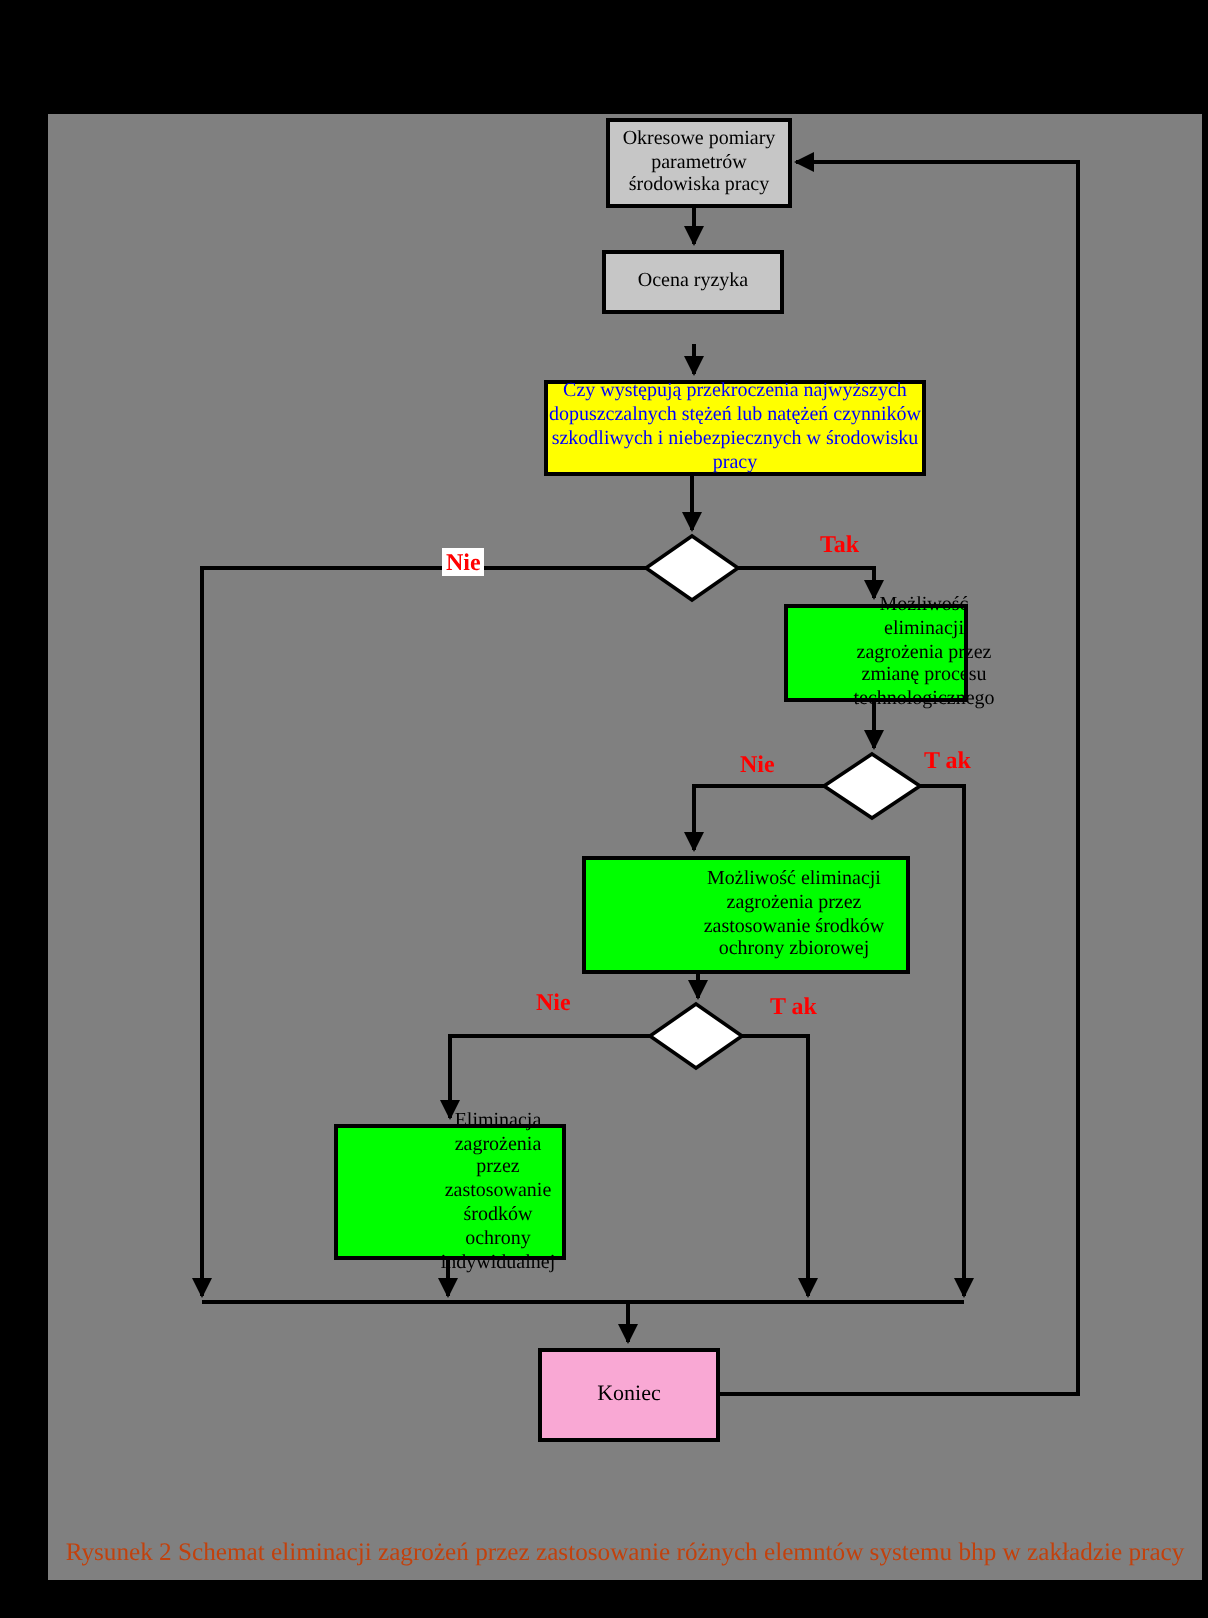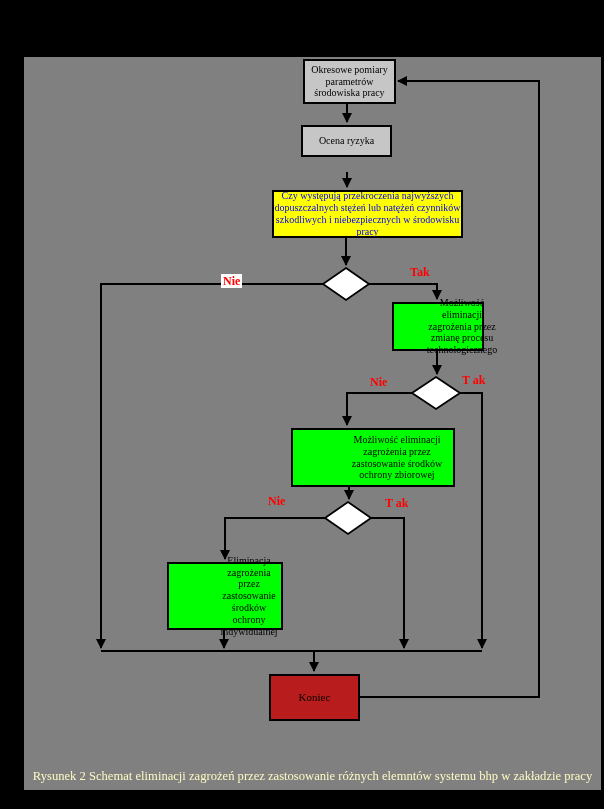--- a/index.html
+++ b/index.html
@@ -30,35 +30,35 @@
     align-items: center;
     justify-content: center;
     text-align: center;
     white-space: pre-line;
     font: 10px/1.18 "Liberation Serif", serif;
     color: #000;
   }
   .node.gray   { background: #c6c6c6; }
   .node.yellow { background: #ffff00; color: #0000ff; font-size: 10px; }
   .node.green  { background: #00ff00; padding-left: 48px; }
-  .node.cyan   { background: #b91c1c; font-size: 11px; }
+  .node.cyan   { background: #f9a8d4; font-size: 11px; }
   .branch-label {
     position: absolute;
     color: #ff0000;
     font: bold 12px/1 "Liberation Serif", serif;
     white-space: pre;
   }
   .branch-label.on-white { background: #ffffff; padding: 1px 2px; }
   #caption {
     position: absolute;
     left: 24px; top: 769px;
     width: 577px;
     text-align: center;
     white-space: nowrap;
-    color: #fef9c3;
+    color: #c2410c;
     font: 12.6px/1.2 "Liberation Serif", serif;
   }
 </style>
 </head>
 <body>
 
 <div id="canvas">
   <div id="diagram-area"></div>
 
   <svg id="flow-svg" viewBox="0 0 604 809">

